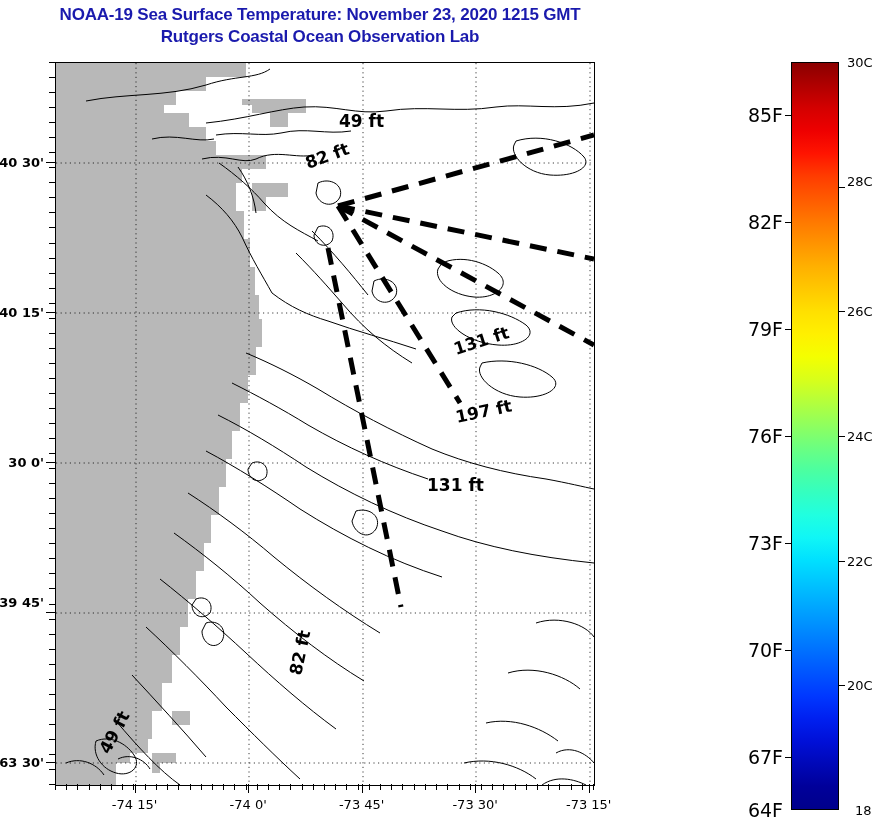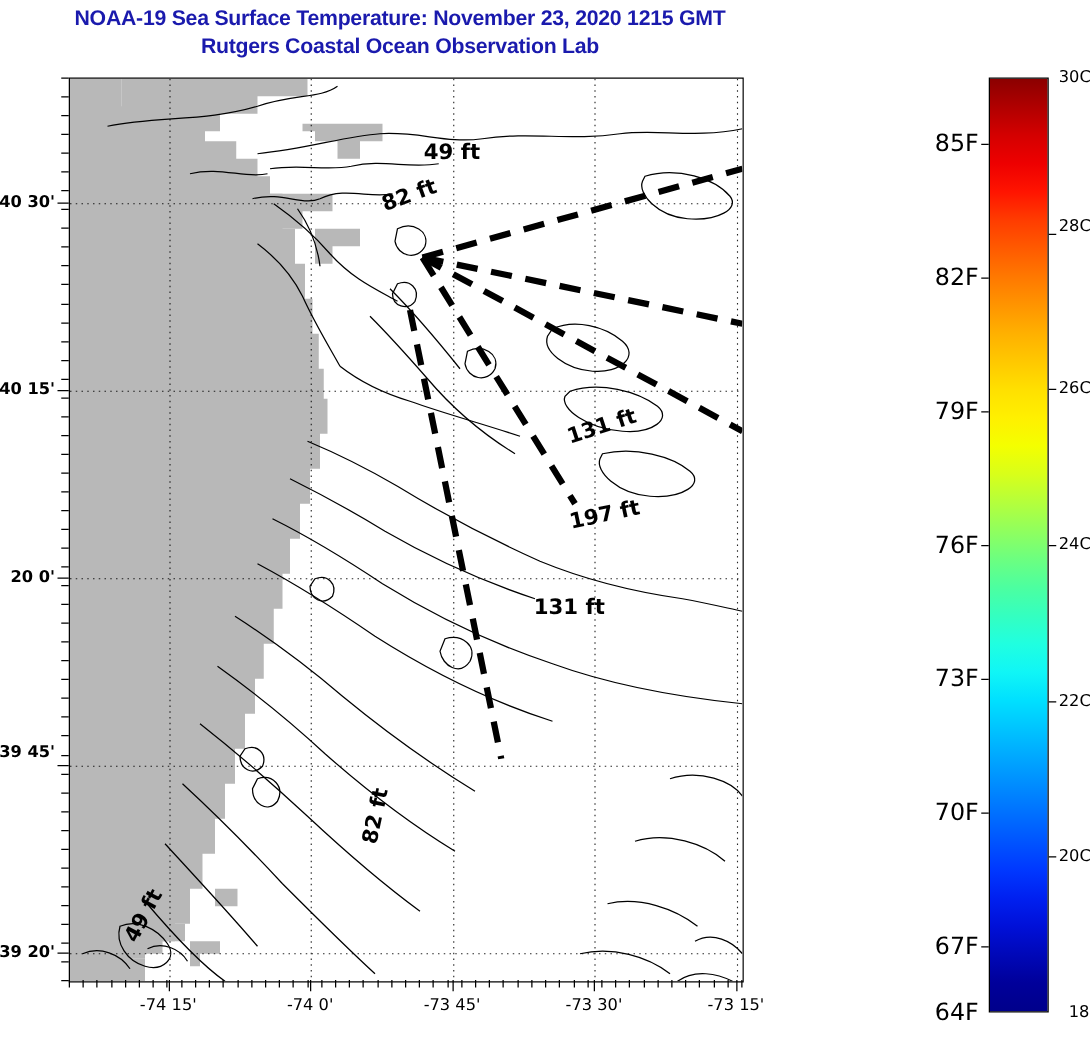--- a/index.html
+++ b/index.html
@@ -275,25 +275,25 @@
     <div class="tick tick-y" style="top: 723.833px; left: 49px;"></div>
     <div class="tick tick-y" style="top: 738.875px; left: 49px;"></div>
     <div class="tick tick-y" style="top: 753.917px; left: 49px;"></div>
     <div class="tick tick-y" style="top: 768.958px; left: 49px;"></div>
     <div class="tick tick-y" style="top: 784px; left: 49px;"></div>
     <div class="tick tick-y major" style="top: 161.636px; left: 46px;"></div>
     <div class="axlabel ylabel" style="top: 161.636px; right: 828px;">40 30'</div>
     <div class="tick tick-y major" style="top: 311.812px; left: 46px;"></div>
     <div class="axlabel ylabel" style="top: 311.812px; right: 828px;">40 15'</div>
     <div class="tick tick-y major" style="top: 461.988px; left: 46px;"></div>
-    <div class="axlabel ylabel" style="top: 461.988px; right: 828px;">20 0'</div>
+    <div class="axlabel ylabel" style="top: 461.988px; right: 828px;">30 0'</div>
     <div class="tick tick-y major" style="top: 612.164px; left: 46px;"></div>
     <div class="axlabel ylabel" style="top: 602px; right: 828px;">39 45'</div>
     <div class="tick tick-y major" style="top: 762.34px; left: 46px;"></div>
-    <div class="axlabel ylabel" style="top: 762.34px; right: 828px;">39 20'</div>
+    <div class="axlabel ylabel" style="top: 762.34px; right: 828px;">63 30'</div>
   </div>
 
 <div id="cbar-wrap">
   <div id="cbar" style="background: linear-gradient(rgb(139, 0, 0), rgb(176, 0, 0), rgb(212, 0, 0), rgb(238, 0, 0), rgb(255, 20, 0), rgb(255, 60, 0), rgb(255, 90, 0), rgb(255, 120, 0), rgb(255, 148, 0), rgb(255, 176, 0), rgb(255, 200, 0), rgb(255, 224, 0), rgb(255, 240, 0), rgb(244, 255, 0), rgb(216, 255, 26), rgb(180, 255, 60), rgb(144, 255, 94), rgb(108, 255, 128), rgb(76, 255, 160), rgb(52, 255, 192), rgb(32, 255, 224), rgb(16, 246, 246), rgb(0, 224, 255), rgb(0, 196, 255), rgb(0, 168, 255), rgb(0, 140, 255), rgb(0, 112, 255), rgb(0, 84, 255), rgb(0, 56, 255), rgb(0, 32, 240), rgb(0, 16, 216), rgb(0, 8, 184), rgb(0, 0, 154), rgb(0, 0, 139));"></div>
   <div id="cb-left-col">
       <div class="cbl" style="top: 53.4072px;">85F</div>
       <div class="cbtl" style="top: 53.4072px;"></div>
       <div class="cbl" style="top: 160.296px;">82F</div>
       <div class="cbtl" style="top: 160.296px;"></div>
       <div class="cbl" style="top: 267.111px;">79F</div>

